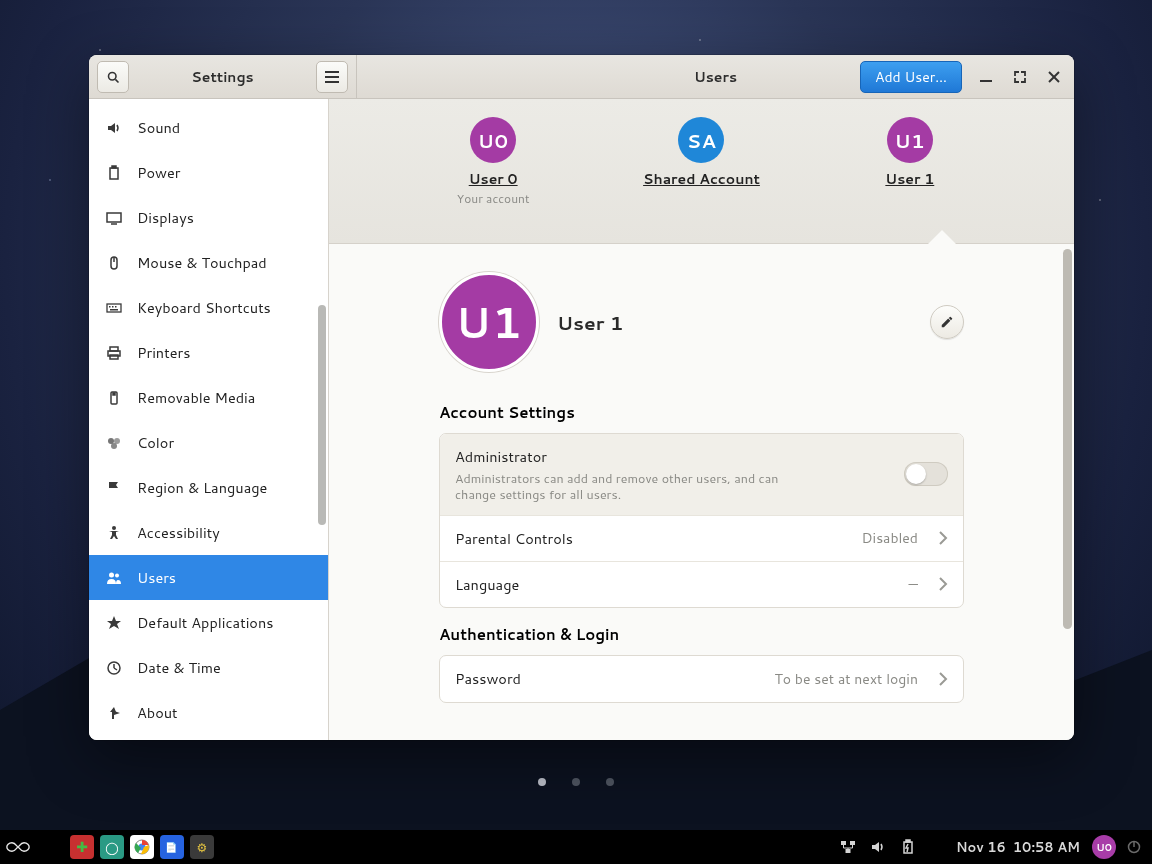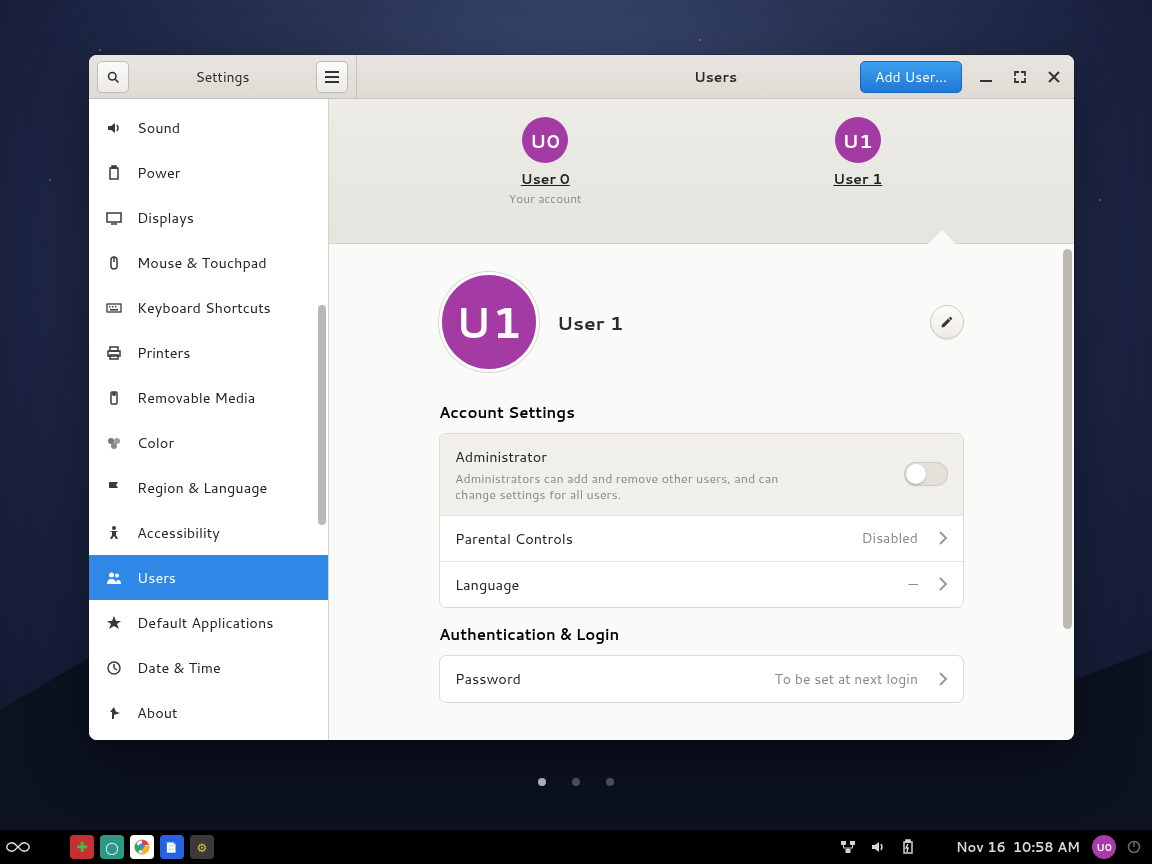--- a/index.html
+++ b/index.html
@@ -54,21 +54,21 @@
   }
   .titlebar {
     height:44px; background:linear-gradient(#e8e6e1,#dedad3);
     border-bottom:1px solid #c8c4bd; display:flex; align-items:center;
     position:relative;
   }
   .titlebar .left-zone { width:268px; display:flex; align-items:center; justify-content:center; position:relative; height:100%; border-right:1px solid #c8c4bd;}
   .titlebar .left-zone .tb-btn { position:absolute; top:6px; width:32px; height:32px; border:1px solid #c0bbb2; background:linear-gradient(#fbfbf9,#eceae4); border-radius:5px; display:flex; align-items:center; justify-content:center; cursor:pointer;}
   .titlebar .left-zone .tb-btn.search-btn { left:8px; }
   .titlebar .left-zone .tb-btn.menu-btn { right:8px; }
-  .titlebar .left-zone .title-text { font-weight:400; font-size:14px; color:#2c2c2c;}
+  .titlebar .left-zone .title-text { font-weight:700; font-size:14px; color:#2c2c2c;}
   .titlebar .right-zone { flex:1; display:flex; align-items:center; position:relative; height:100%;}
   .titlebar .right-zone .page-label { position:absolute; left:50%; transform:translateX(-50%); font-weight:600; font-size:14px; color:#2c2c2c;}
   .titlebar .right-zone .actions { margin-left:auto; display:flex; align-items:center; gap:14px; padding-right:10px;}
   .btn-primary {
     background:linear-gradient(#3d9ff0,#1f78d6); color:#fff; border:1px solid #1765b8;
     padding:5px 14px; font-size:14px; border-radius:5px; font-weight:500; cursor:pointer;
   }
   .win-ctl { width:20px; height:20px; display:flex; align-items:center; justify-content:center; cursor:pointer; color:#3b3b3b;}
 
   .body { flex:1; display:flex; min-height:0;}
@@ -317,20 +317,24 @@
         </div>
     </div>
 
     <div class="main">
       <div class="users-strip" id="users-strip">
           <div class="user-chip">
             <div class="avatar-sm" style="background:#a43ba4">U0</div>
     <span class="uname">User 0</span>
     <span class="usub">Your account</span>
           </div>
+          <div class="user-chip">
+            <div class="avatar-sm" style="background:#1f87d8">SA</div>
+    <span class="uname">Shared Account</span>
+    </div>
           <div class="user-chip">
             <div class="avatar-sm" style="background:#a43ba4">U1</div>
     <span class="uname">User 1</span>
     </div>
           <div class="arrow-up" style="left: 80.4%;"></div>
         </div>
 
       <div class="detail">
         <div class="profile-row">
           <div class="avatar-lg" id="avatar-lg" style="background: rgb(164, 59, 164);">U1</div>

